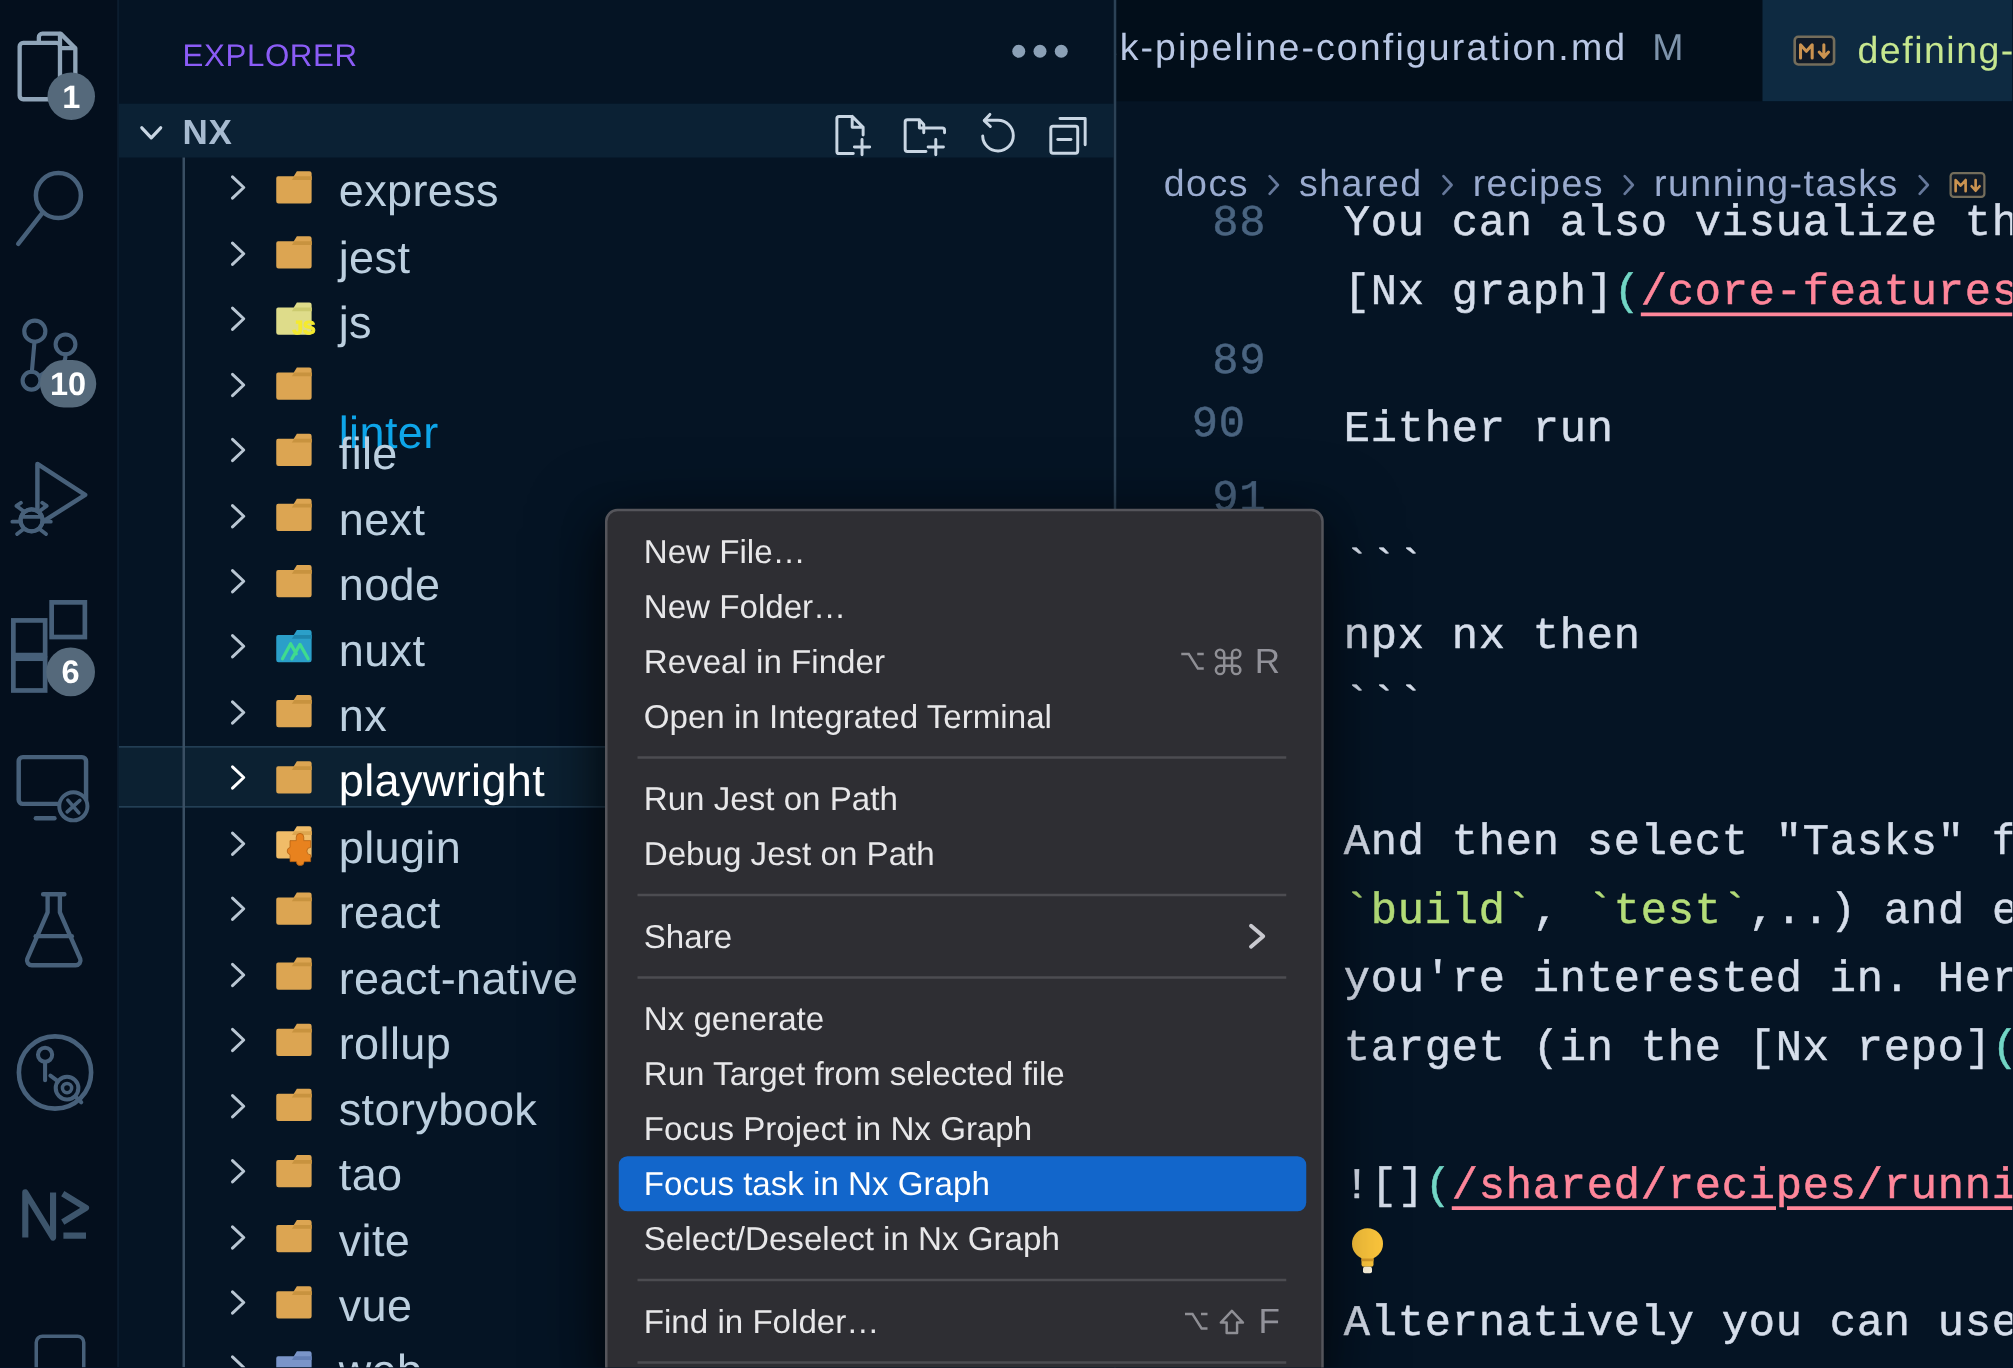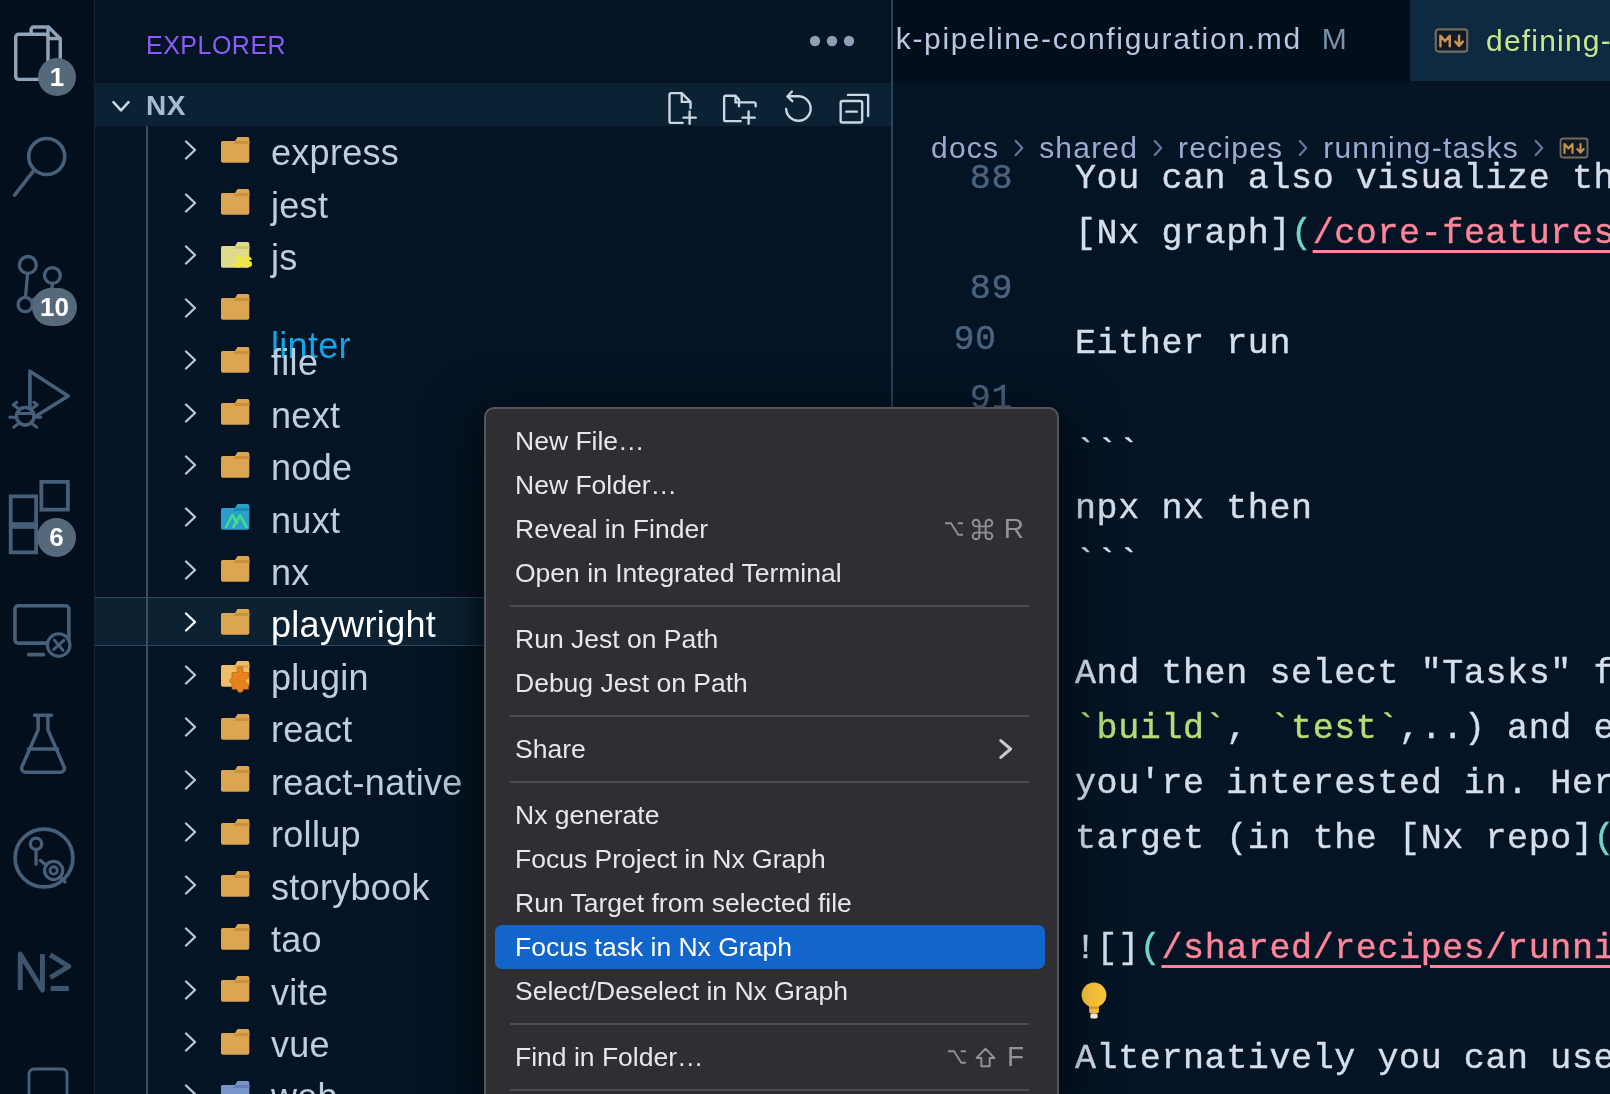--- a/index.html
+++ b/index.html
@@ -402,22 +402,22 @@
   <div class="msep">
       <div></div>
     </div>
   <div class="mi">Share<svg class="msc" style="right:28px;" width="24" height="28" viewBox="0 0 16 20">
         <polyline points="5,4 12,10 5,16" fill="none" stroke="#c9c9cf" stroke-width="2.2" stroke-linecap="round" stroke-linejoin="round"></polyline>
       </svg></div>
   <div class="msep">
       <div></div>
     </div>
   <div class="mi">Nx generate</div>
+  <div class="mi">Run Target from selected file</div>
   <div class="mi">Focus Project in Nx Graph</div>
-  <div class="mi">Run Target from selected file</div>
   <div class="mi sel">Focus task in Nx Graph</div>
   <div class="mi">Select/Deselect in Nx Graph</div>
   <div class="msep">
       <div></div>
     </div>
   <div class="mi">Find in Folder…<span class="msc">
         <svg width="24" height="24" viewBox="0 0 24 24">
           <path d="M3 6.2 h6 l7.3 11.6 h4.7 M15.8 6.2 h5.2" fill="none" stroke="#8f8f95" stroke-width="1.9"></path>
         </svg>
         <svg width="25" height="25" viewBox="0 0 24 24">

